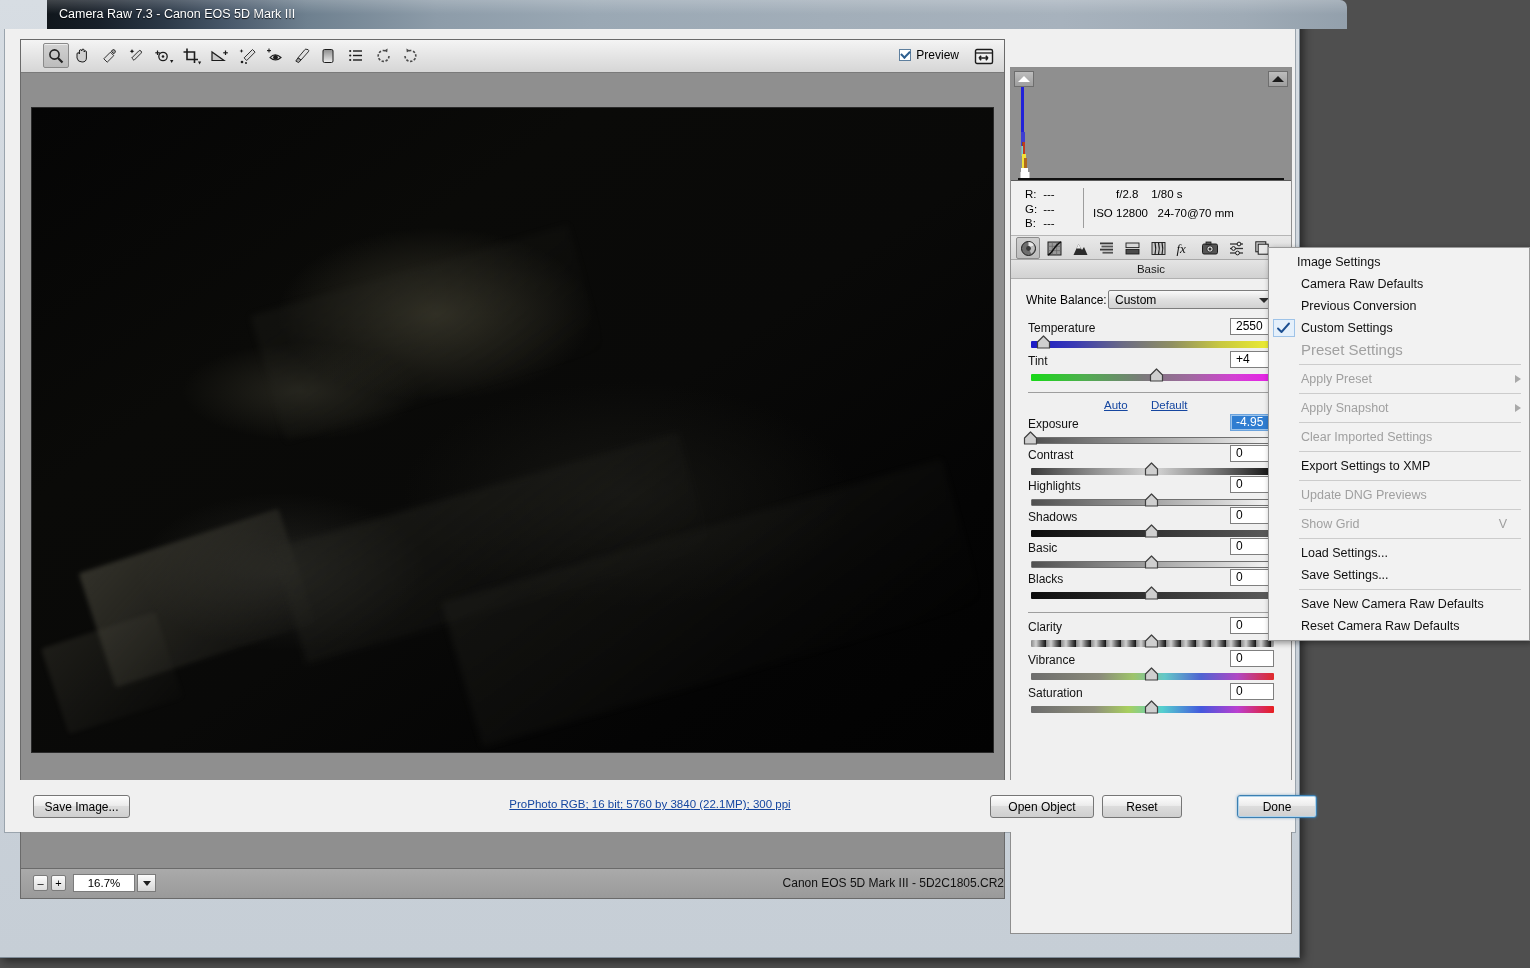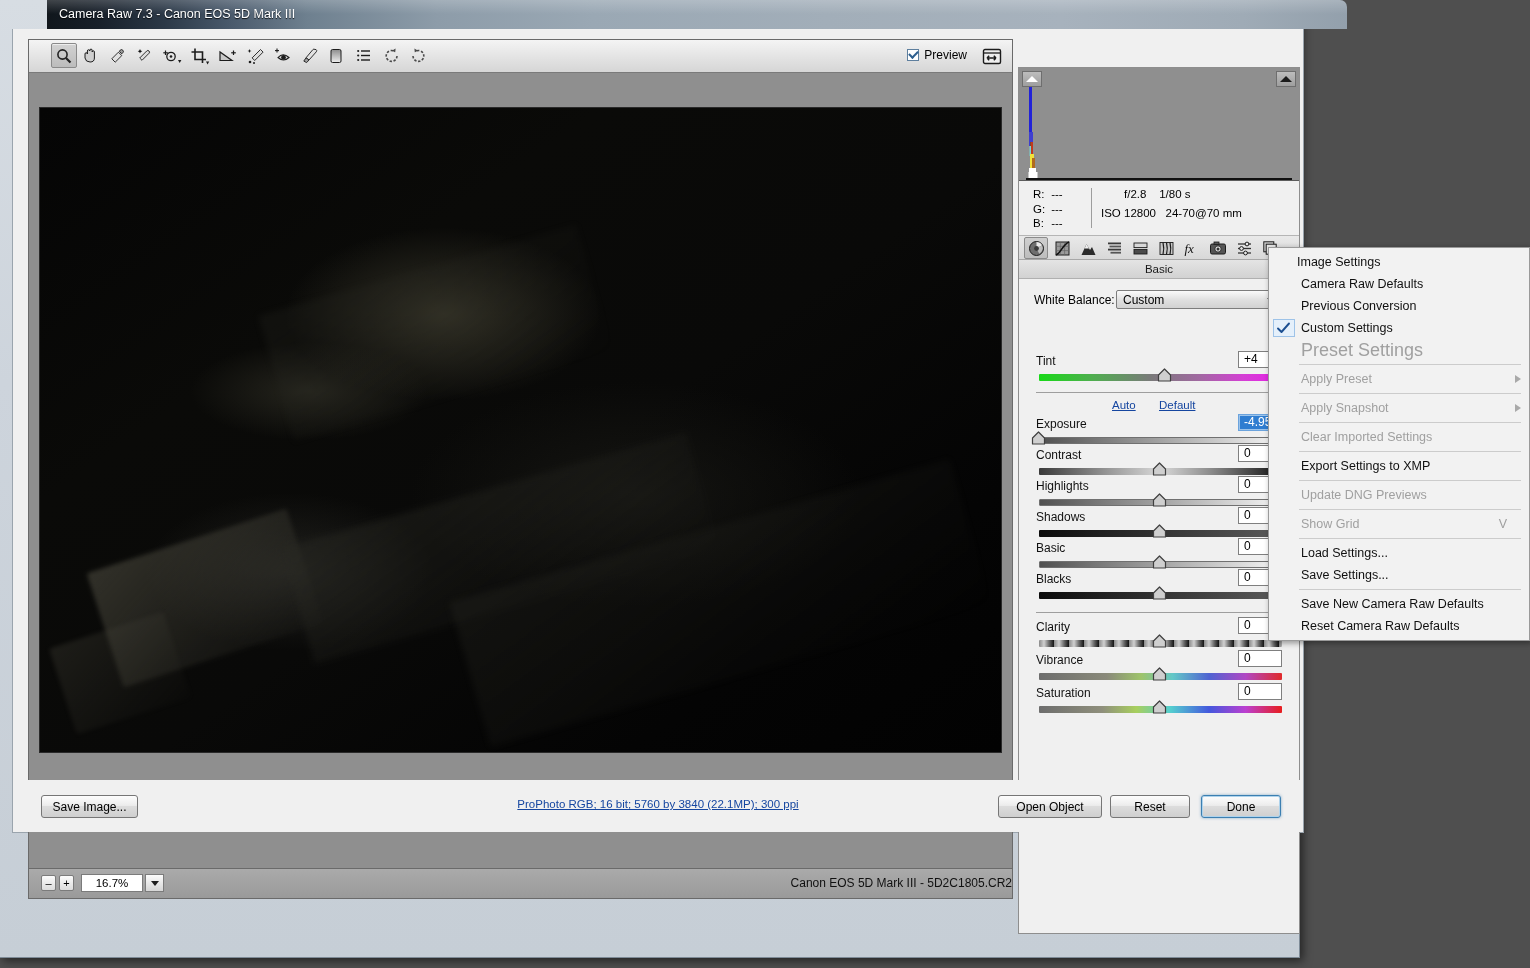--- a/index.html
+++ b/index.html
@@ -30,21 +30,21 @@
   #titlebar:after{
     content:"";position:absolute;left:0;top:0;width:100%;height:14px;
     background:linear-gradient(to bottom,rgba(255,255,255,.20),rgba(255,255,255,0));
   }
   #title-text{
     position:absolute;left:12px;top:7px;font-size:12.5px;color:#ffffff;
     text-shadow:0 1px 1px rgba(0,0,0,.85);white-space:nowrap;z-index:2;
   }
   
   #client{
-    position:absolute;left:12px;top:29px;width:1292px;height:804px;
+    position:absolute;left:4px;top:29px;width:1292px;height:804px;
     background:#f0f0f0;
     border:1px solid #9aa4ad;border-top:none;
     box-sizing:border-box;
   }
 
   
   #left-pane{
     position:absolute;left:15px;top:10px;width:985px;height:860px;
     background:#8f8f8f;border:1px solid #6a6a6a;box-sizing:border-box;
   }
@@ -228,20 +228,21 @@
   }
   .btn{
     position:absolute;height:23px;
     background:linear-gradient(to bottom,#fdfdfd,#ececec 45%,#dcdcdc 50%,#cfcfcf);
     border:1px solid #767676;border-radius:3px;box-sizing:border-box;
     display:flex;align-items:center;justify-content:center;font-size:12px;color:#000;
   }
   .btn.primary{
     border:1px solid #3c7fb1;
     box-shadow:0 0 0 1px #aed3ec inset, 0 0 3px rgba(60,127,177,.6);
+    margin-left:44px;
   }
   #color-link{
     position:absolute;left:0;right:0;top:18px;text-align:center;
     font-size:11.5px;color:#1546a0;text-decoration:underline;
   }
 </style>
 </head>
 <body>
 
 <div id="window">
@@ -534,20 +535,30 @@
       <div id="basic-body">
 
         <div class="wb-row">
           <div class="wb-label">White Balance:</div>
           <div id="wb-select">
             <span id="wb-value">Custom</span>
             <span id="wb-caret"></span>
           </div>
         </div>
 
+        <div class="slider" style="top:42px">
+          <div class="s-label">Temperature</div>
+          <div class="s-value">2550</div>
+          <div class="track temp"></div>
+          <div class="knob" style="left:6%">
+            <svg width="15" height="15" viewBox="0 0 15 15">
+                <path d="M7.5 1 L13.5 7 L13.5 13 L1.5 13 L1.5 7 Z" fill="#cfcfcf" stroke="#404040" stroke-width="1.2" stroke-linejoin="round"></path>
+              </svg>
+          </div>
+        </div>
 
         <div class="slider" style="top:75px">
           <div class="s-label">Tint</div>
           <div class="s-value">+4</div>
           <div class="track tint"></div>
           <div class="knob" style="left:52%">
             <svg width="15" height="15" viewBox="0 0 15 15">
                 <path d="M7.5 1 L13.5 7 L13.5 13 L1.5 13 L1.5 7 Z" fill="#cfcfcf" stroke="#404040" stroke-width="1.2" stroke-linejoin="round"></path>
               </svg>
           </div>
@@ -675,21 +686,21 @@
 
 <div id="ctx-menu" style="position:absolute;left:1268px;top:247px;width:262px;background:#f2f2f2;border:1px solid #9a9a9a;box-shadow:2px 2px 6px rgba(0,0,0,.4);box-sizing:border-box;padding:3px 0;">
     <div style="position: relative; height: 22px; line-height: 22px; padding-left: 28px; padding-right: 18px; font-size: 12.5px; white-space: nowrap; color: rgb(16, 16, 16);"><span>Image Settings</span></div>
     <div style="position: relative; height: 22px; line-height: 22px; padding-left: 32px; padding-right: 18px; font-size: 12.5px; white-space: nowrap; color: rgb(16, 16, 16);"><span>Camera Raw Defaults</span></div>
     <div style="position: relative; height: 22px; line-height: 22px; padding-left: 32px; padding-right: 18px; font-size: 12.5px; white-space: nowrap; color: rgb(16, 16, 16);"><span>Previous Conversion</span></div>
     <div style="position: relative; height: 22px; line-height: 22px; padding-left: 32px; padding-right: 18px; font-size: 12.5px; white-space: nowrap; color: rgb(16, 16, 16);"><span>Custom Settings</span><span style="position: absolute; left: 4px; top: 2px; width: 22px; height: 18px; background: rgb(229, 240, 251); border: 1px solid rgb(158, 195, 232); box-sizing: border-box;">
         <svg width="20" height="16" viewBox="0 0 20 16" style="display:block">
           <path d="M4 8.5 L7.5 12 L15 3.5" fill="none" stroke="#1c4f91" stroke-width="1.9" stroke-linecap="round" stroke-linejoin="round"></path>
         </svg>
       </span></div>
-    <div style="position: relative; height: 22px; line-height: 22px; padding-left: 32px; padding-right: 18px; font-size: 18px; white-space: nowrap; color: rgb(160, 160, 160);"><span>Preset Settings</span></div>
+    <div style="position: relative; height: 22px; line-height: 22px; padding-left: 32px; padding-right: 18px; font-size: 15px; white-space: nowrap; color: rgb(160, 160, 160);"><span>Preset Settings</span></div>
     <div style="height: 1px; background: rgb(204, 204, 204); margin: 3px 8px 3px 30px;"></div>
     <div style="position: relative; height: 22px; line-height: 22px; padding-left: 32px; padding-right: 18px; font-size: 12.5px; white-space: nowrap; color: rgb(160, 160, 160);"><span>Apply Preset</span><span style="position: absolute; right: 8px; top: 7px; width: 0px; height: 0px; border-top: 4.5px solid transparent; border-bottom: 4.5px solid transparent; border-left: 6px solid rgb(169, 169, 169);"></span></div>
     <div style="height: 1px; background: rgb(204, 204, 204); margin: 3px 8px 3px 30px;"></div>
     <div style="position: relative; height: 22px; line-height: 22px; padding-left: 32px; padding-right: 18px; font-size: 12.5px; white-space: nowrap; color: rgb(160, 160, 160);"><span>Apply Snapshot</span><span style="position: absolute; right: 8px; top: 7px; width: 0px; height: 0px; border-top: 4.5px solid transparent; border-bottom: 4.5px solid transparent; border-left: 6px solid rgb(169, 169, 169);"></span></div>
     <div style="height: 1px; background: rgb(204, 204, 204); margin: 3px 8px 3px 30px;"></div>
     <div style="position: relative; height: 22px; line-height: 22px; padding-left: 32px; padding-right: 18px; font-size: 12.5px; white-space: nowrap; color: rgb(160, 160, 160);"><span>Clear Imported Settings</span></div>
     <div style="height: 1px; background: rgb(204, 204, 204); margin: 3px 8px 3px 30px;"></div>
     <div style="position: relative; height: 22px; line-height: 22px; padding-left: 32px; padding-right: 18px; font-size: 12.5px; white-space: nowrap; color: rgb(16, 16, 16);"><span>Export Settings to XMP</span></div>
     <div style="height: 1px; background: rgb(204, 204, 204); margin: 3px 8px 3px 30px;"></div>
     <div style="position: relative; height: 22px; line-height: 22px; padding-left: 32px; padding-right: 18px; font-size: 12.5px; white-space: nowrap; color: rgb(160, 160, 160);"><span>Update DNG Previews</span></div>

